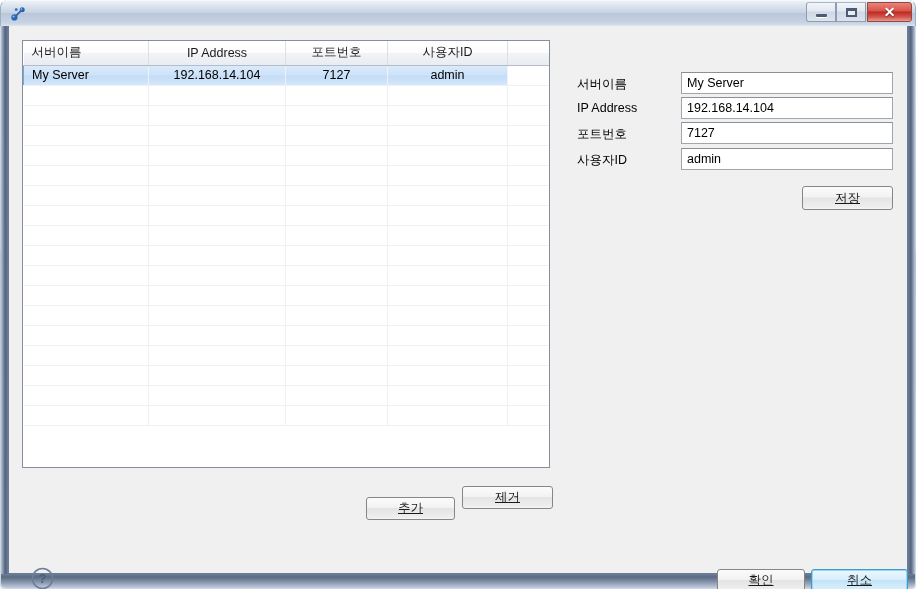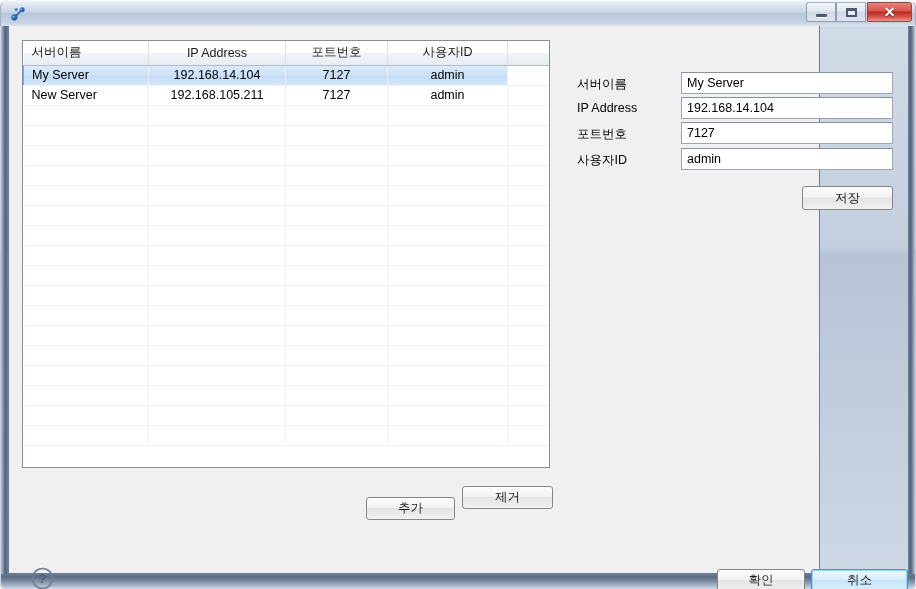--- a/index.html
+++ b/index.html
@@ -101,21 +101,21 @@
     font: bold 14px "Liberation Sans", sans-serif;
     text-align: center;
     line-height: 19px;
     text-shadow: 0 1px 1px rgba(0,0,0,.55);
   }
 
   
   #client {
     position: absolute;
     left: 8px; top: 26px;
-    width: 812px;
+    width: 900px;
     height: 548px;
     box-sizing: border-box;
     background: #f0f0f0;
     border: 1px solid #6a7d96;
     border-top: none;
   }
   #frame-left {
     position: absolute;
     left: 1px; top: 26px;
     width: 7px; height: 549px;
@@ -224,20 +224,21 @@
     font-family: "Liberation Sans", "DejaVu Sans", sans-serif;
     font-size: 12.5px;
     color: #1a1a1a;
     background: linear-gradient(to bottom, #fbfbfb 0%, #f2f2f2 46%, #e4e4e4 50%, #eeeeee 92%, #f6f6f6 100%);
     border: 1px solid #868686;
     border-radius: 3px;
     text-align: center;
     cursor: default;
     padding: 0;
     line-height: 1;
+    text-decoration: underline;
   }
   .btn-default {
     background: linear-gradient(to bottom, #eaf6fd 0%, #d9effb 46%, #c2e4f8 50%, #d9effb 92%, #ecf8fe 100%);
     border: 1px solid #3c9ad4;
     box-shadow: 0 0 0 1px #9fd4f0 inset;
   }
 
   #btn-save   { left: 793px; top: 160px; width: 91px; height: 24px; }
   #btn-add    { left: 357px; top: 471px; width: 89px; height: 23px; }
   #btn-remove { left: 453px; top: 460px; width: 91px; height: 23px; }
@@ -305,27 +306,20 @@
         </thead>
         <tbody id="table-body">
             <tr class="row-selected">
               <td class="left-col first-sel">My Server</td>
               <td>192.168.14.104</td>
               <td>7127</td>
               <td class="last-sel">admin</td>
               <td class="pad-cell"></td>
             </tr>
             <tr>
-              <td class="left-col">New Server</td>
-              <td>192.168.105.211</td>
-              <td>7127</td>
-              <td>admin</td>
-              <td></td>
-            </tr>
-            <tr>
               <td>&nbsp;</td>
               <td>&nbsp;</td>
               <td>&nbsp;</td>
               <td>&nbsp;</td>
               <td>&nbsp;</td>
             </tr>
             <tr>
               <td>&nbsp;</td>
               <td>&nbsp;</td>
               <td>&nbsp;</td>

